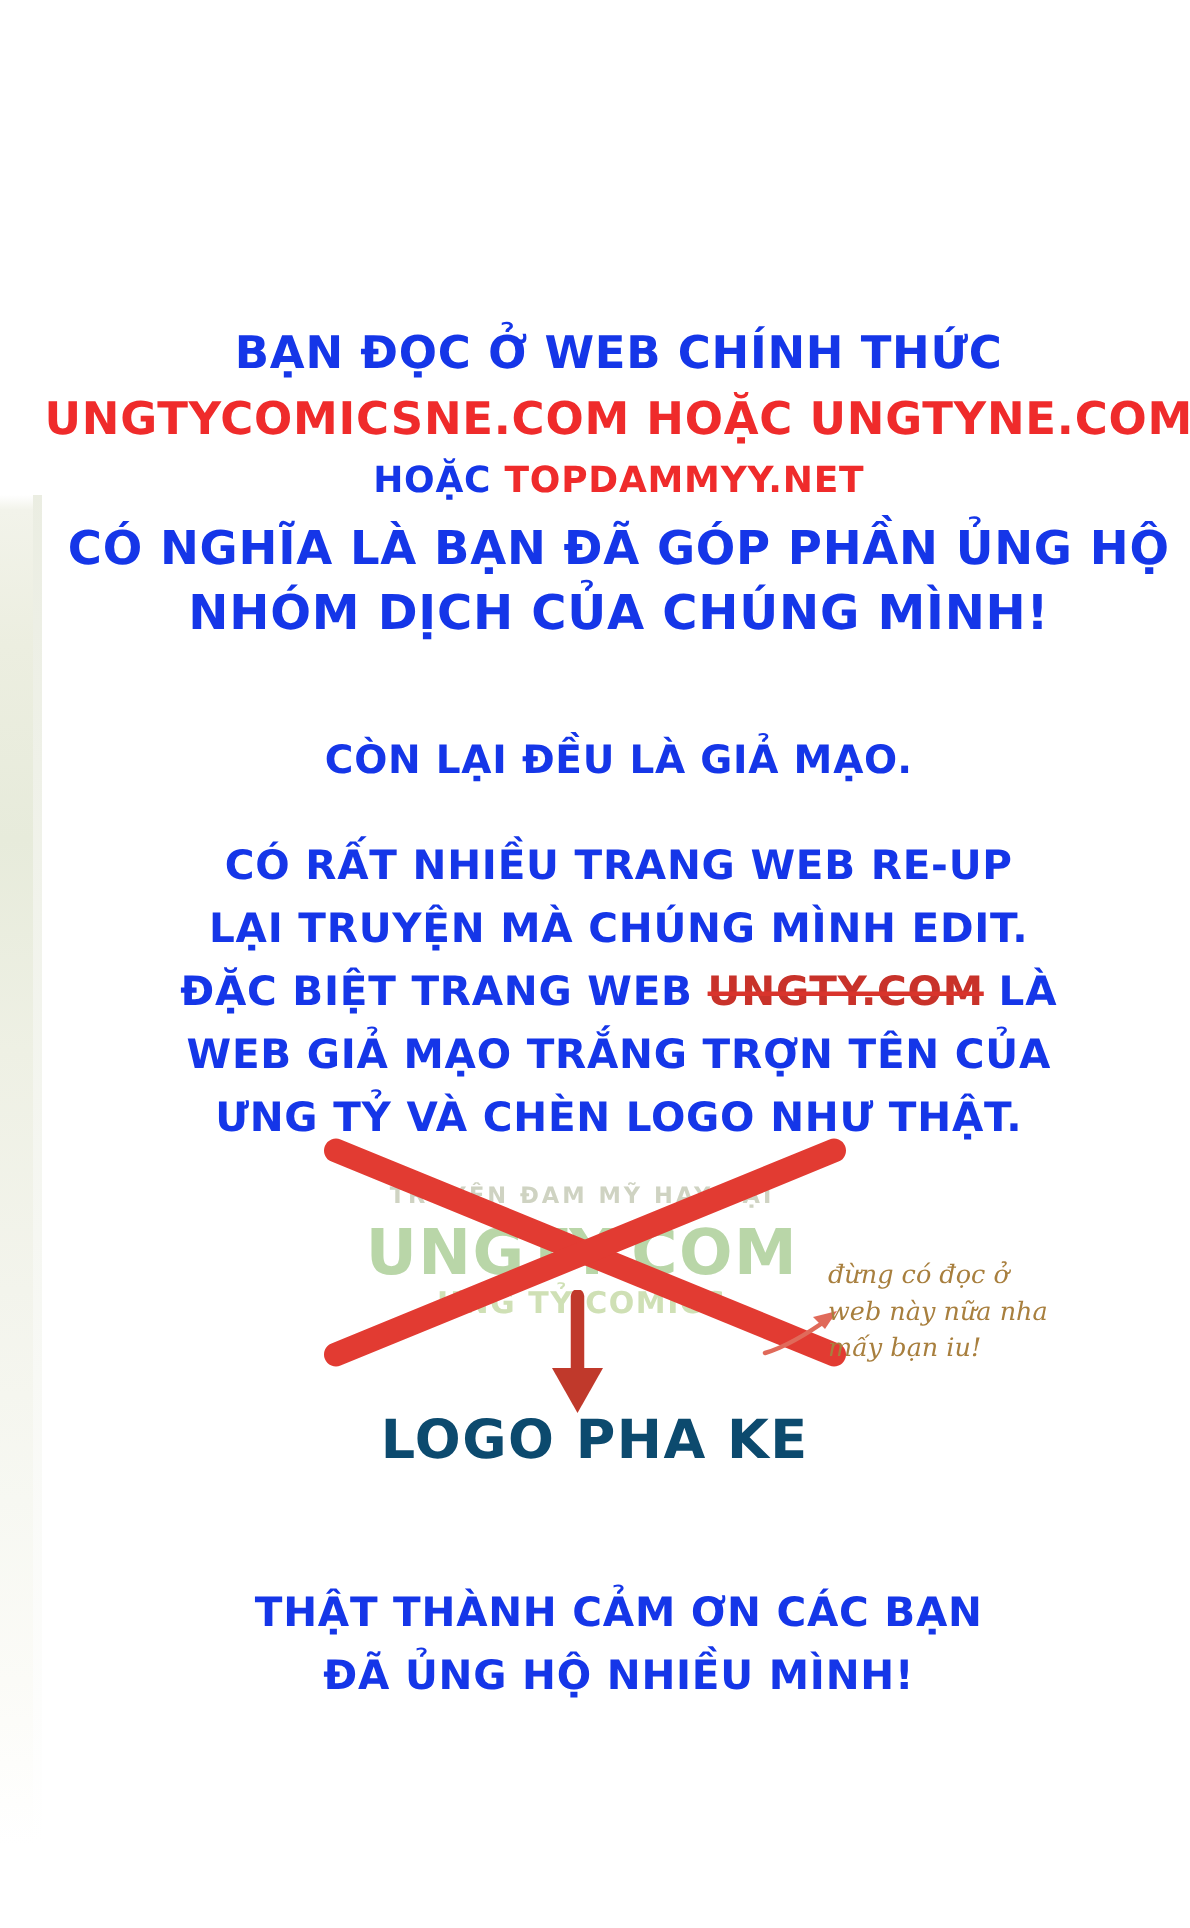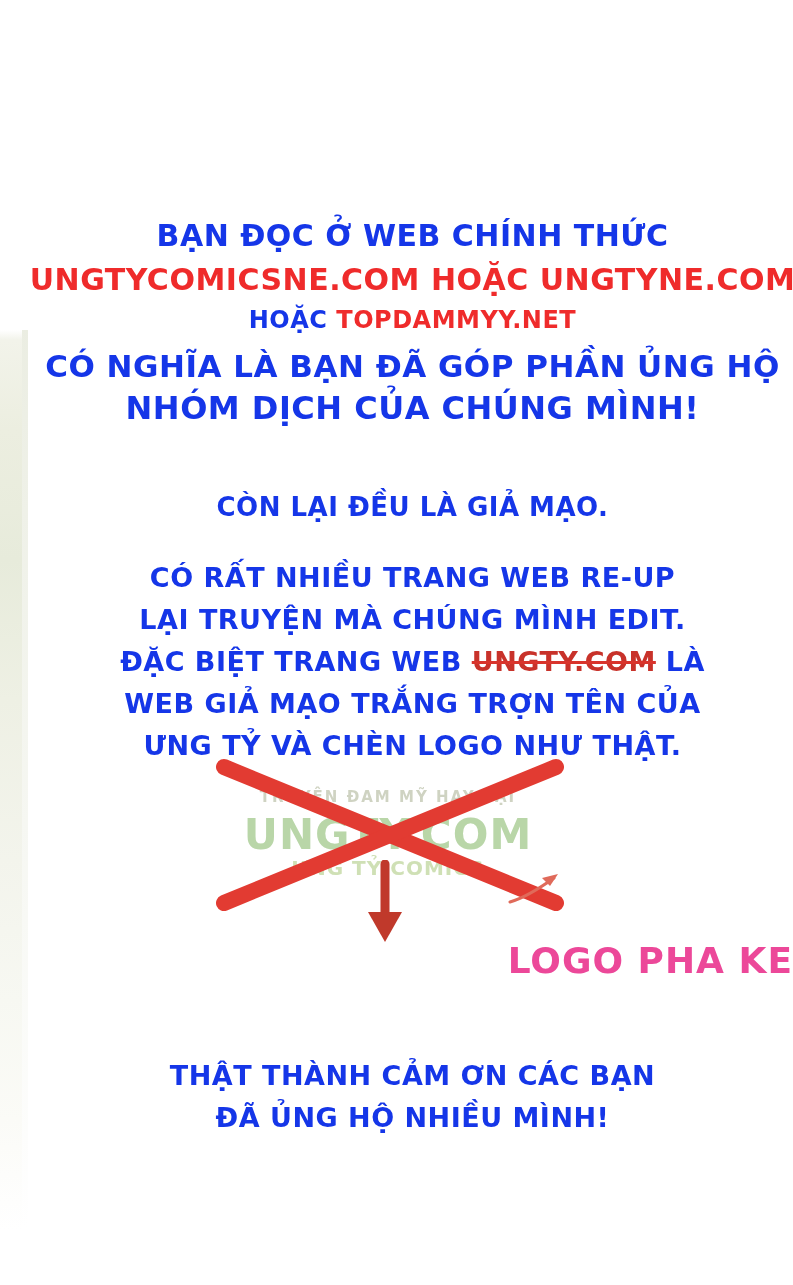--- a/index.html
+++ b/index.html
@@ -140,24 +140,24 @@
     top: 860px;
     width: 60px;
     height: 90px;
   }
 
   .logo-fake-label {
     position: absolute;
     top: 940px;
     left: 0;
     width: 100%;
-    text-align: right;
+    text-align: center;
     font-size: 36px;
     font-weight: 700;
-    color: #ec4899;
+    color: #0c4a6e;
     letter-spacing: 1px;
   }
 
   
   .note {
     position: absolute;
     left: 552px;
     top: 838px;
     width: 175px;
     font-family: "DejaVu Serif", serif;
@@ -221,17 +221,22 @@
     <polygon points="30,82 13,52 47,52" fill="#c0392b"></polygon>
   </svg>
 
   <div class="logo-fake-label">LOGO PHA KE</div>
 
   <svg class="note-arrow" viewBox="0 0 56 40">
     <path d="M4 34 C18 30 34 20 48 10" stroke="#e06a5a" stroke-width="3" fill="none" stroke-linecap="round"></path>
     <polygon points="52,6 36,10 44,18" fill="#e06a5a"></polygon>
   </svg>
 
+  <div class="note">
+    <div>đừng có đọc ở</div>
+    <div>web này nữa nha</div>
+    <div>mấy bạn iu!</div>
+  </div>
 
   <div class="block p5 blue">THẬT THÀNH CẢM ƠN CÁC BẠN</div>
   <div class="block p5b blue">ĐÃ ỦNG HỘ NHIỀU MÌNH!</div>
 
 </div>
 
 </body></html>

